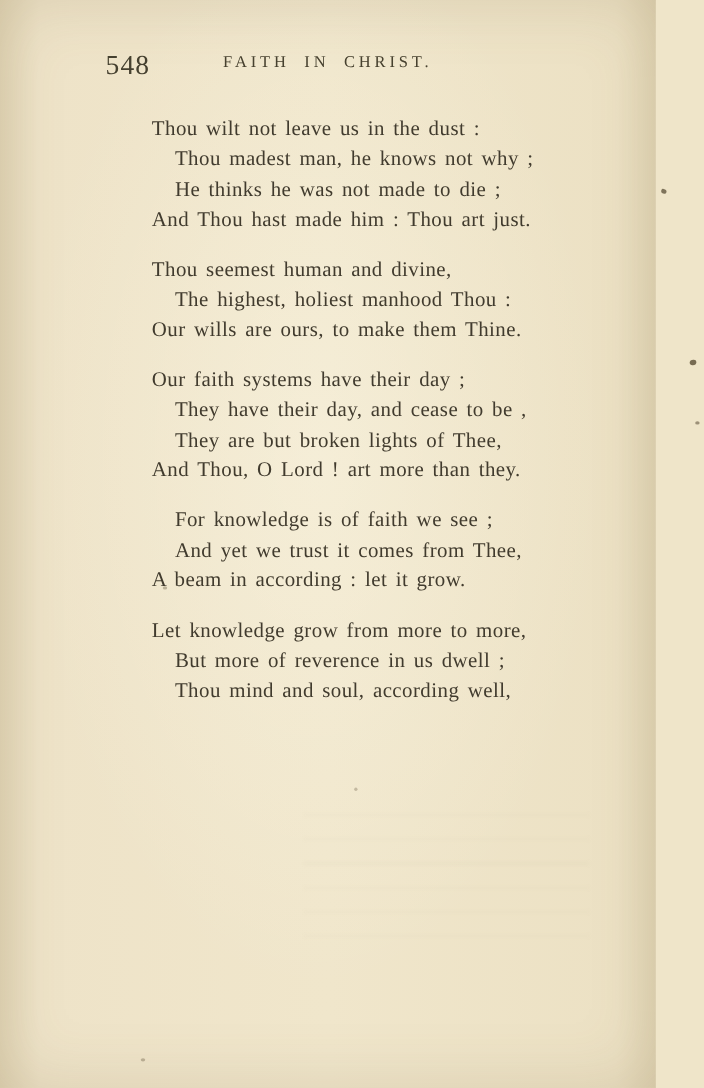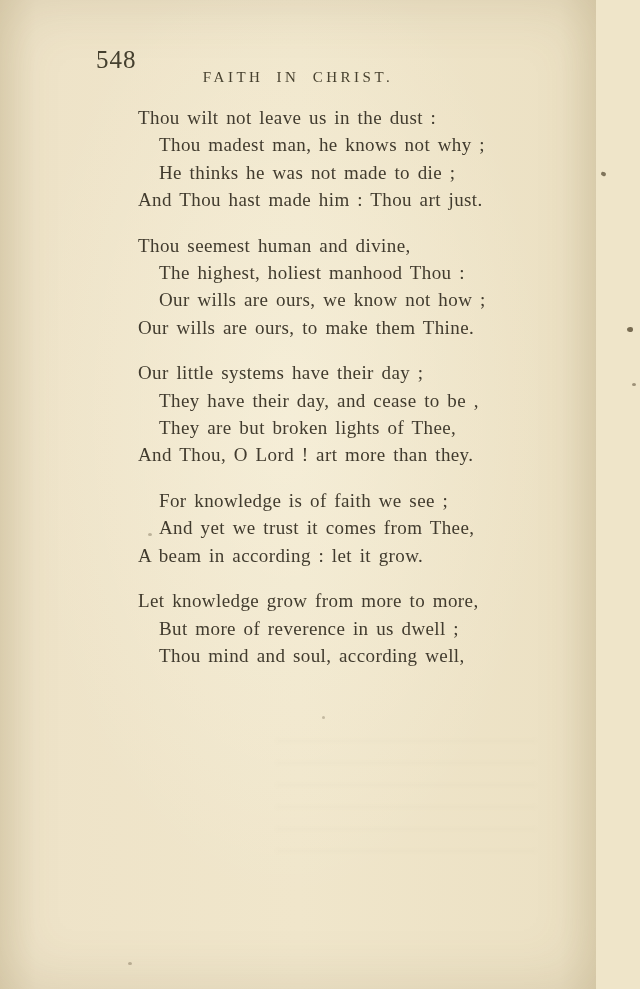--- a/index.html
+++ b/index.html
@@ -34,21 +34,21 @@
     position: absolute;
     left: 96px;
     top: 0;
     font-size: 25px;
     letter-spacing: 1px;
     color: #45402f;
   }
   .running-header {
     position: absolute;
     left: 50%;
-    top: 23px;
+    top: 3px;
     transform: translateX(-50%);
     font-size: 15px;
     letter-spacing: 3.5px;
     word-spacing: 6px;
     color: #47412f;
   }
   .poem {
     position: absolute;
     top: 88px;
     left: 138px;
@@ -110,26 +110,25 @@
     <div class="stanza">
       <p class="poem-line">Thou wilt not leave us in the dust :</p>
       <p class="poem-line indent">Thou madest man, he knows not why ;</p>
       <p class="poem-line indent">He thinks he was not made to die ;</p>
       <p class="poem-line">And Thou hast made him : Thou art just.</p>
     </div>
 
     <div class="stanza">
       <p class="poem-line">Thou seemest human and divine,</p>
       <p class="poem-line indent">The highest, holiest manhood Thou :</p>
-      <p class="poem-line indent">Our wills are ours, we know not how ;</p>
       <p class="poem-line">Our wills are ours, to make them Thine.</p>
     </div>
 
     <div class="stanza">
-      <p class="poem-line">Our little systems have their day ;</p>
+      <p class="poem-line">Our faith systems have their day ;</p>
       <p class="poem-line indent">They have their day, and cease to be ,</p>
       <p class="poem-line indent">They are but broken lights of Thee,</p>
       <p class="poem-line">And Thou, O Lord ! art more than they.</p>
     </div>
 
     <div class="stanza">
       <p class="poem-line indent">For knowledge is of faith we see ;</p>
       <p class="poem-line indent">And yet we trust it comes from Thee,</p>
       <p class="poem-line">A beam in according : let it grow.</p>
     </div>

